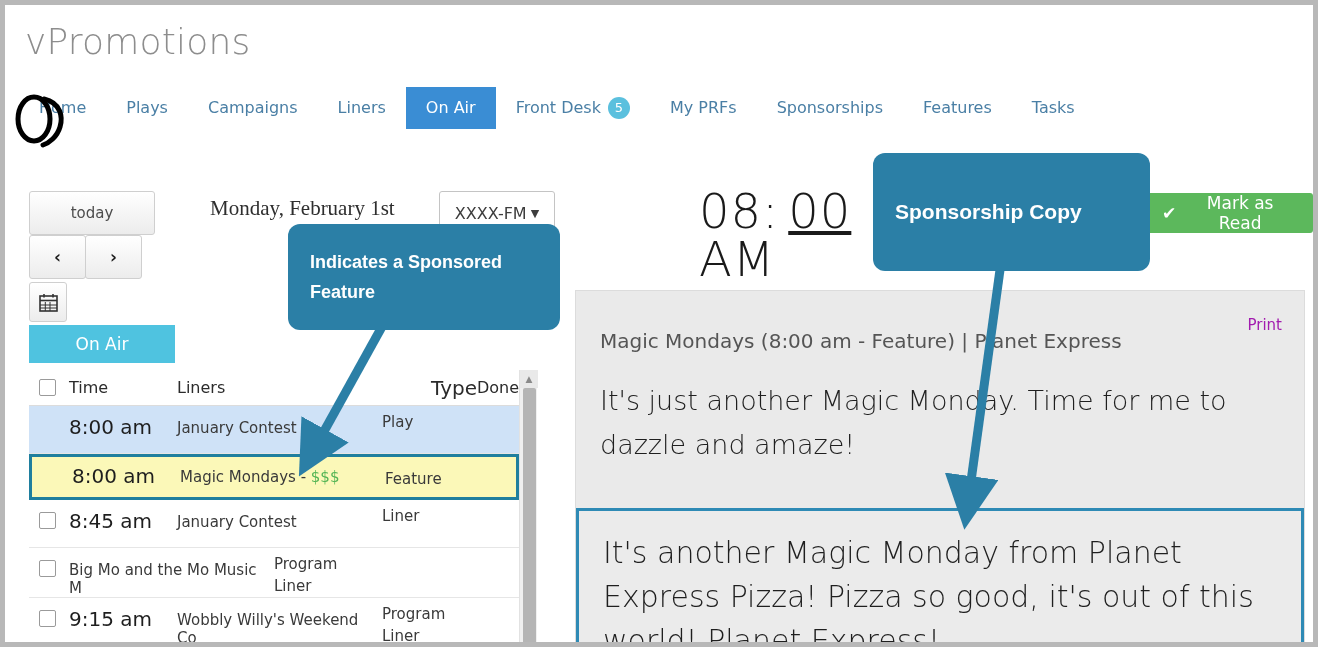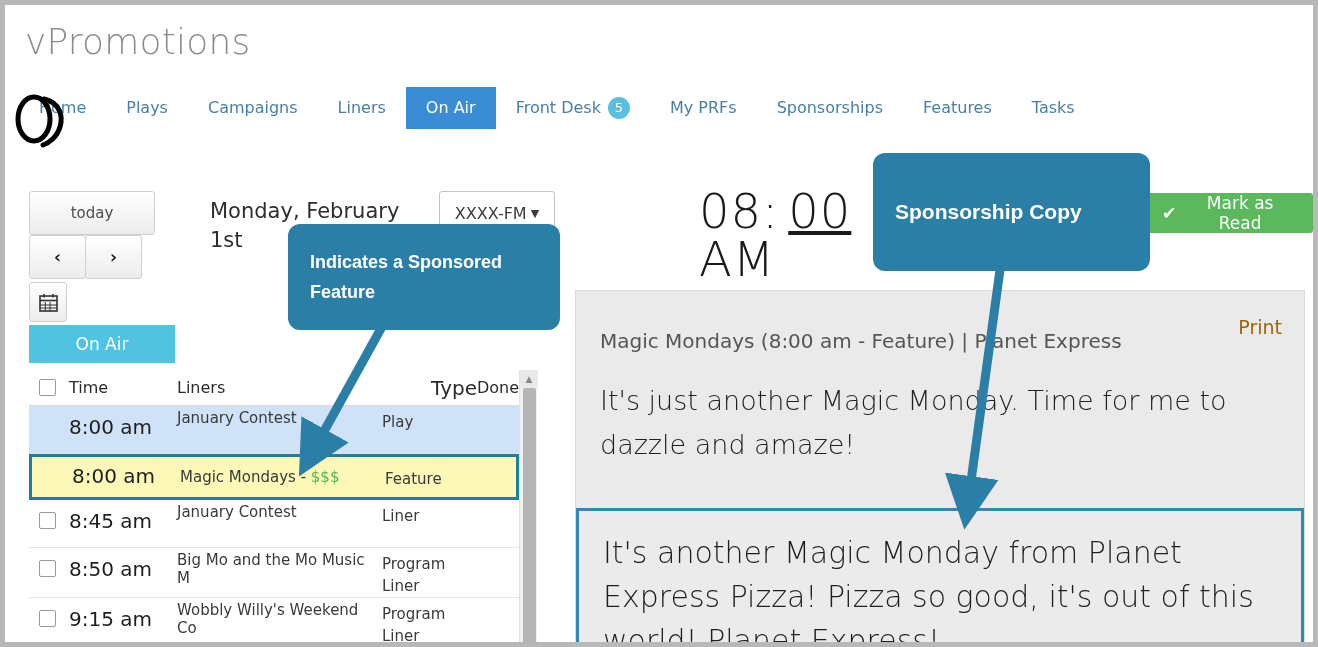--- a/index.html
+++ b/index.html
@@ -67,21 +67,21 @@
     position: absolute; left: 24px; top: 320px;
     width: 146px; height: 38px;
     background: #4fc3e0; color: #ffffff;
     display: flex; align-items: center; justify-content: center;
     font-size: 17px; cursor: pointer;
   }
 
   .date-head {
     position: absolute; left: 205px; top: 192px;
     width: 205px;
-    font-size: 21px; color: #2e2e2e; line-height: 29px;
+    font-size: 21px; color: #2e2e2e; line-height: 23px; font-family: Liberation Serif, serif;
   }
   #station-select {
     position: absolute; left: 434px; top: 186px;
     width: 116px; height: 44px;
     background: #ffffff; border: 1px solid #c4c4c4; border-radius: 3px;
     display: flex; align-items: center; justify-content: center;
     font-size: 16px; color: #3d3d3d; cursor: pointer;
   }
   #station-select .caret {
     margin-left: 4px; font-size: 11px;
@@ -99,21 +99,21 @@
   }
   .sched-head {
     border-bottom: 1px solid #dcdcdc; min-height: 36px;
     align-items: center;
   }
   .sched-head .c { color: #2b2b2b; font-size: 16px; }
   .c-check { width: 40px; padding-left: 10px; padding-top: 12px; flex: none; }
   .sched-head .c-check { padding-top: 0; }
   .c-time  { width: 108px; flex: none; font-size: 20px; color: #1e1e1e; padding-top: 9px; }
   .sched-head .c-time { font-size: 16px; padding-top: 0; }
-  .c-title { width: 205px; flex: none; font-size: 15px; color: #3a3a3a; padding-top: 3px; }
+  .c-title { width: 205px; flex: none; font-size: 15px; color: #3a3a3a; padding-top: 13px; }
   .sched-head .c-title { font-size: 16px; padding-top: 0; }
   .c-type  { width: 95px; flex: none; font-size: 15px; color: #3a3a3a; padding-top: 5px; line-height: 22px; }
   .sched-head .c-type { font-size: 20px; padding-top: 0; text-align: right; }
   .c-done  { flex: 1; font-size: 16px; color: #2b2b2b; }
   .cbx {
     width: 17px; height: 17px; border: 1px solid #9a9a9a;
     border-radius: 2px; background: #fff; display: block; cursor: pointer;
   }
   .row-play   { background: #cfe2f7; }
   .row-feature {
@@ -161,21 +161,21 @@
     position: absolute; left: 570px; top: 285px;
     width: 730px; height: 357px;
     background: #eaeaea; border: 1px solid #dcdcdc;
   }
   .panel-sub {
     position: absolute; left: 24px; top: 38px;
     font-size: 20px; color: #555555;
   }
   #print-link {
     position: absolute; right: 22px; top: 25px;
-    font-size: 19px; color: #a16207; cursor: pointer;
+    font-size: 15px; color: #a21caf; cursor: pointer;
   }
   .panel-body {
     position: absolute; left: 24px; top: 88px;
     width: 672px;
     font-size: 27px; color: #1f1f1f; line-height: 44px;
     font-weight: 300;
   }
   .sponsor-box {
     position: absolute; left: 0px; top: 217px;
     width: 728px; min-height: 122px;
@@ -318,21 +318,20 @@
       <div class="c-time">8:45 am</div>
       <div class="c-title">January Contest</div>
       <div class="c-type">Liner</div>
       <div class="c-done"></div>
     </div>
 
     <div class="sched-row">
       <div class="c-check">
         <span class="cbx"></span>
       </div>
-      <div class="c-time">8:50 am</div>
       <div class="c-title">Big Mo and the Mo Music M</div>
       <div class="c-type">Program Liner</div>
       <div class="c-done"></div>
     </div>
 
     <div class="sched-row">
       <div class="c-check">
         <span class="cbx"></span>
       </div>
       <div class="c-time">9:15 am</div>

